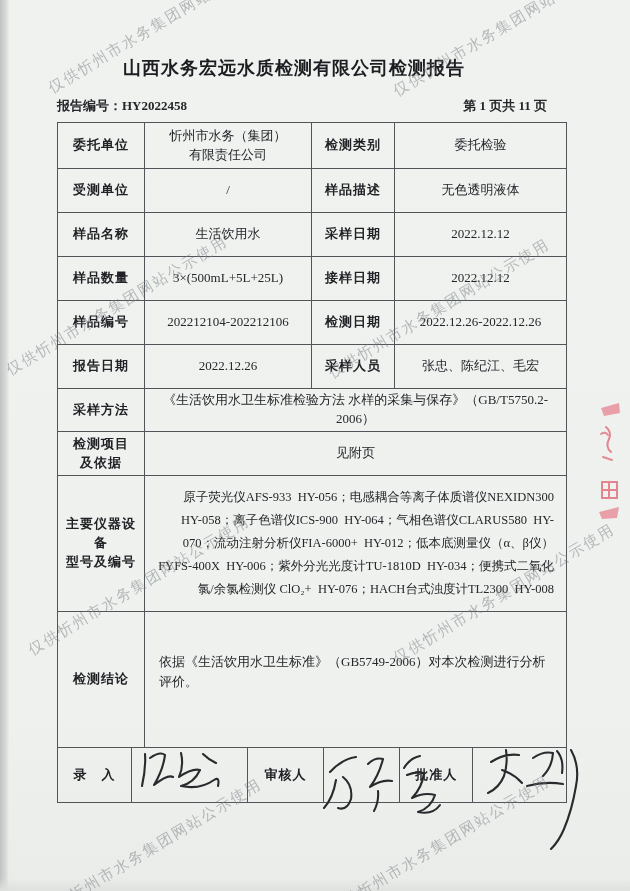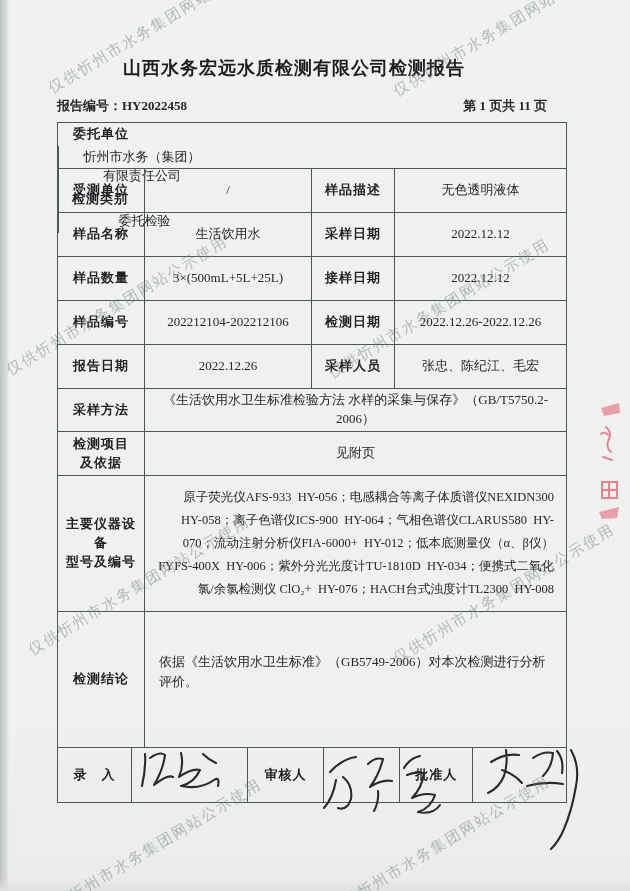--- a/index.html
+++ b/index.html
@@ -30,21 +30,21 @@
   .trow{display:flex;border-top:1px solid #4f5558;}
   .trow:first-child{border-top:none;}
   .cell{
     box-sizing:border-box;border-left:1px solid #4f5558;
     display:flex;align-items:center;justify-content:center;text-align:center;
     font-size:13px;line-height:1.45;padding:2px 5px;white-space:pre-line;
   }
   .cell:first-child{border-left:none;}
   .lab{font-weight:bold;letter-spacing:1px;color:#222226;}
   .c1{width:86px;}.c2{width:167px;}.c3{width:83px;}.c4{width:172px;}
-  .h43{height:43px;}.h45{height:45px;flex-direction:column;}.h42{height:42px;}
+  .h43{height:43px;}.h45{height:45px;}.h42{height:42px;}
   .wl{width:86px;}.wv{flex:1;}
   .inst-val{white-space:pre-wrap;text-align:right;justify-content:flex-start;
     font-size:12.5px;line-height:1.85;padding:8px 12px;}
   .concl-val{flex-direction:column;align-items:flex-start;justify-content:center;
     text-align:left;padding:6px 14px;gap:8px;}
   .concl-val .p1{margin:0 0 16px 0;line-height:1.5;}
   .concl-val .p2{margin:0;line-height:1.9;letter-spacing:3px;}
   .s1{width:80px;}.s2{width:78px;}.s3{width:83px;margin-left:45px;}.s4{width:84px;}.s5{width:80px;}.s6{width:103px;}
   .sigrow{height:54px;}
   .sig-cell{position:relative;overflow:visible;}

